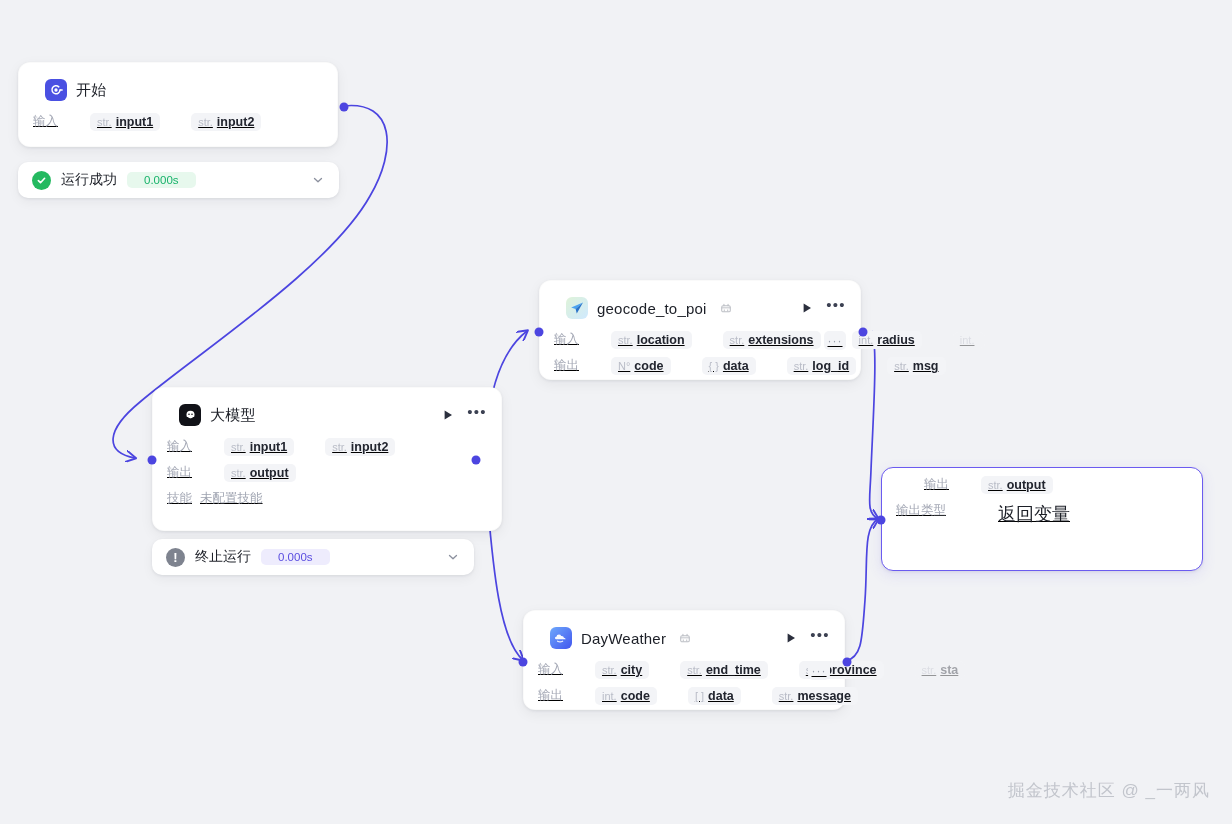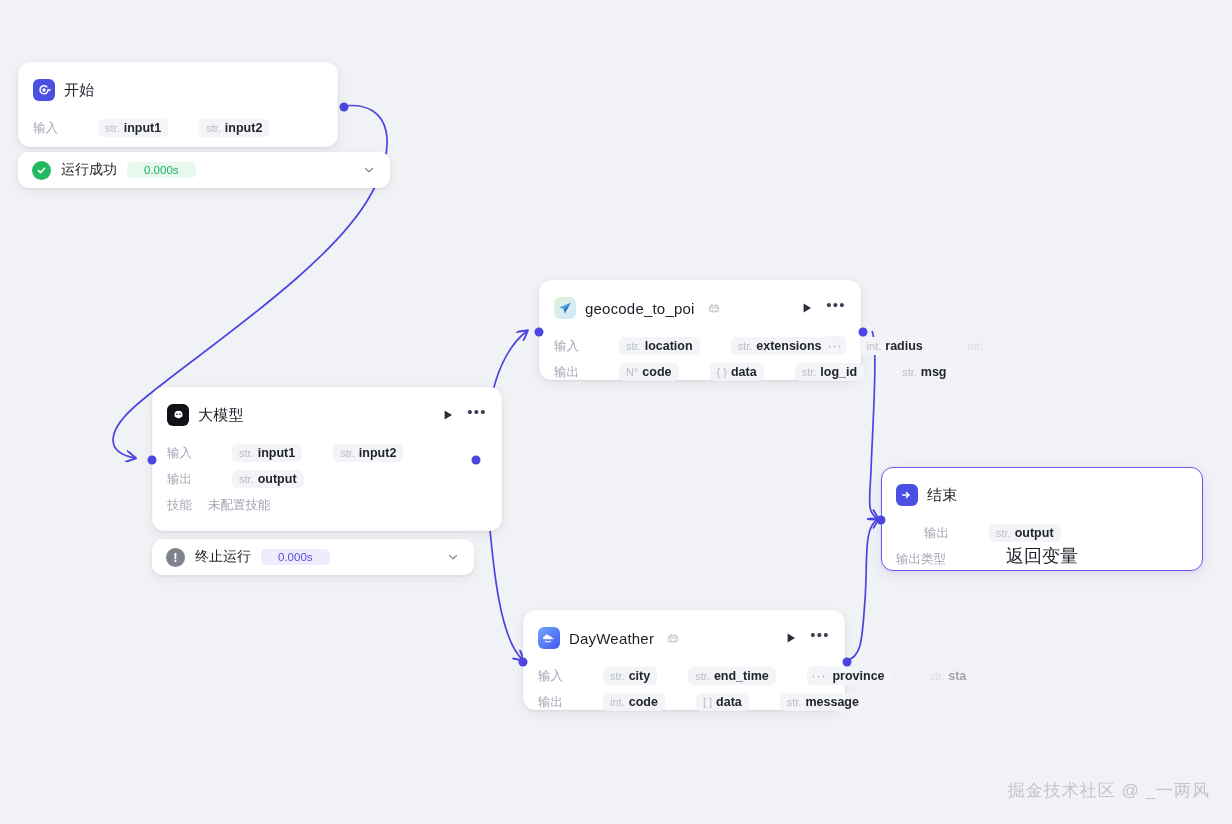--- a/index.html
+++ b/index.html
@@ -33,21 +33,21 @@
     border: 1px solid rgba(0,0,0,0.02);
   }
   .node.selected {
     border: 1.5px solid #6b5bf0;
     box-shadow: 0 1px 3px rgba(18,20,33,.08), 0 4px 14px rgba(100,86,240,.12);
   }
   .node-head {
     display: flex;
     align-items: center;
     gap: 9px;
-    padding: 12px 14px 0 14px;
+    padding: 12px 14px 0 26px;
     height: 30px;
   }
   .node-title {
     font-size: 15px;
     color: #1c1f27;
     font-weight: 400;
     letter-spacing: .2px;
     white-space: nowrap;
   }
   .node-title.mono {
@@ -88,24 +88,25 @@
     font-size: 15px;
     letter-spacing: 1.2px;
     line-height: 8px;
     transform: translateY(-3px);
   }
 
   
   .rows { padding: 8px 14px 12px 14px; }
   .row {
     display: flex;
-    align-items: flex-end;
-    gap: 16px;
+    align-items: flex-start;
+    gap: 8px;
     min-height: 24px;
     margin-bottom: 2px;
+    text-decoration: underline;
   }
   .row-label {
     font-size: 12.5px;
     color: #a4a8b5;
     white-space: nowrap;
     flex: 0 0 auto;
   }
   .chips { display: flex; align-items: center; gap: 7px; min-width: 0; flex: 1 1 auto; }
   .chip {
     background: #f3f4f7;
@@ -262,21 +263,21 @@
           <span class="chip">
             <span class="ty">str.</span>
             <span class="nm">input2</span>
           </span>
         </span>
       </div>
     </div>
     <div class="port" style="left:325px; top:44px;"></div>
   </div>
 
-  <div class="status" style="left:18px; top:152px; width:372px;align-items:center;">
+  <div class="status" style="left:18px; top:162px; width:321px;align-items:center;">
     <span class="dot-ok">
       <svg width="11" height="11" viewBox="0 0 12 12" fill="none">
         <path d="M2.6 6.2 L4.9 8.4 L9.4 3.6" stroke="#fff" stroke-width="1.8" stroke-linecap="round" stroke-linejoin="round"></path>
       </svg>
     </span>
     <span class="status-text">运行成功</span>
     <span class="badge ok">0.000s</span>
     <span class="status-spacer"></span>
     <span class="chevron">
       <svg width="14" height="14" viewBox="0 0 16 16" fill="none">
@@ -493,31 +494,20 @@
             <span class="nm">message</span>
           </span>
         </span>
       </div>
     </div>
     <div class="port" style="left:-1px; top:51px;"></div>
     <div class="port" style="left:323px; top:51px;"></div>
   </div>
 
   <div class="node selected" style="left:881px; top:467px; width:322px; height:104px;">
-    <div class="node-head">
-      <span class="node-icon icon-end">
-        <svg width="14" height="14" viewBox="0 0 16 16" fill="none">
-          <path d="M3 8 h7" stroke="#fff" stroke-width="1.7" stroke-linecap="round"></path>
-          <path d="M7.4 5.3 L10.2 8 L7.4 10.7" stroke="#fff" stroke-width="1.7" stroke-linecap="round" stroke-linejoin="round" fill="none"></path>
-          <path d="M11.6 3.4 A5.4 5.4 0 1 1 4.6 4" stroke="#fff" stroke-width="1.5" fill="none" stroke-linecap="round" opacity="0"></path>
-          <circle cx="8" cy="8" r="5.4" stroke="#fff" stroke-width="0" fill="none"></circle>
-        </svg>
-      </span>
-      <span class="node-title">结束</span>
-    </div>
     <div class="rows">
       <div class="row" style="padding-left:28px;">
         <span class="row-label">输出</span>
         <span class="chips">
           <span class="chip">
             <span class="ty">str.</span>
             <span class="nm">output</span>
           </span>
         </span>
       </div>

